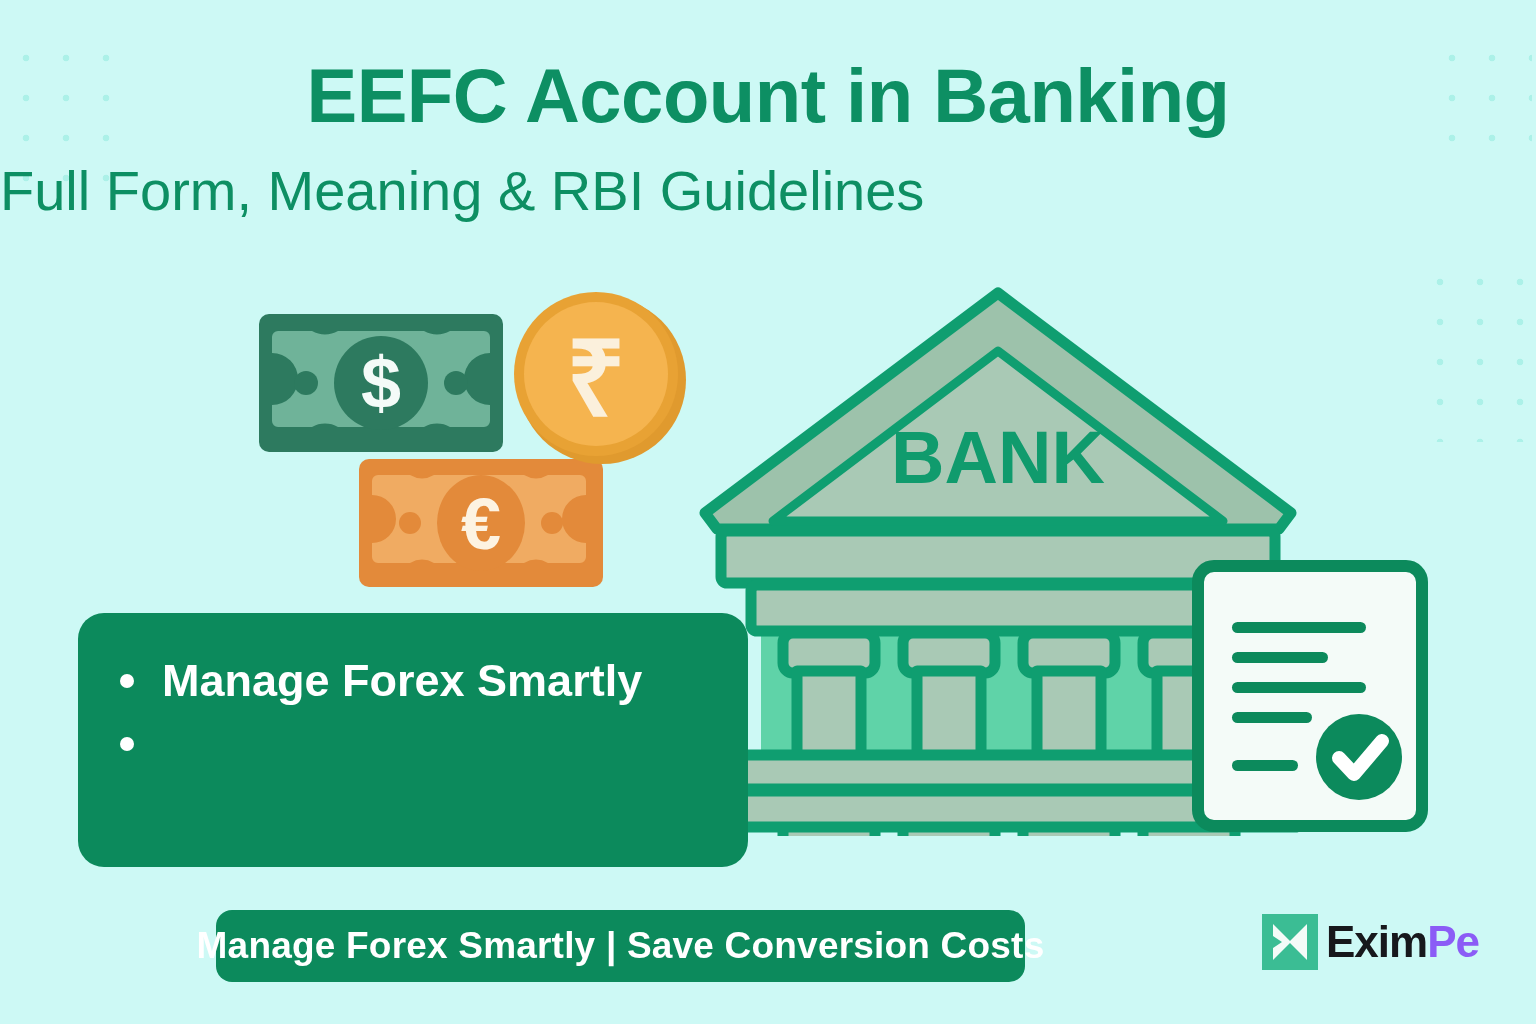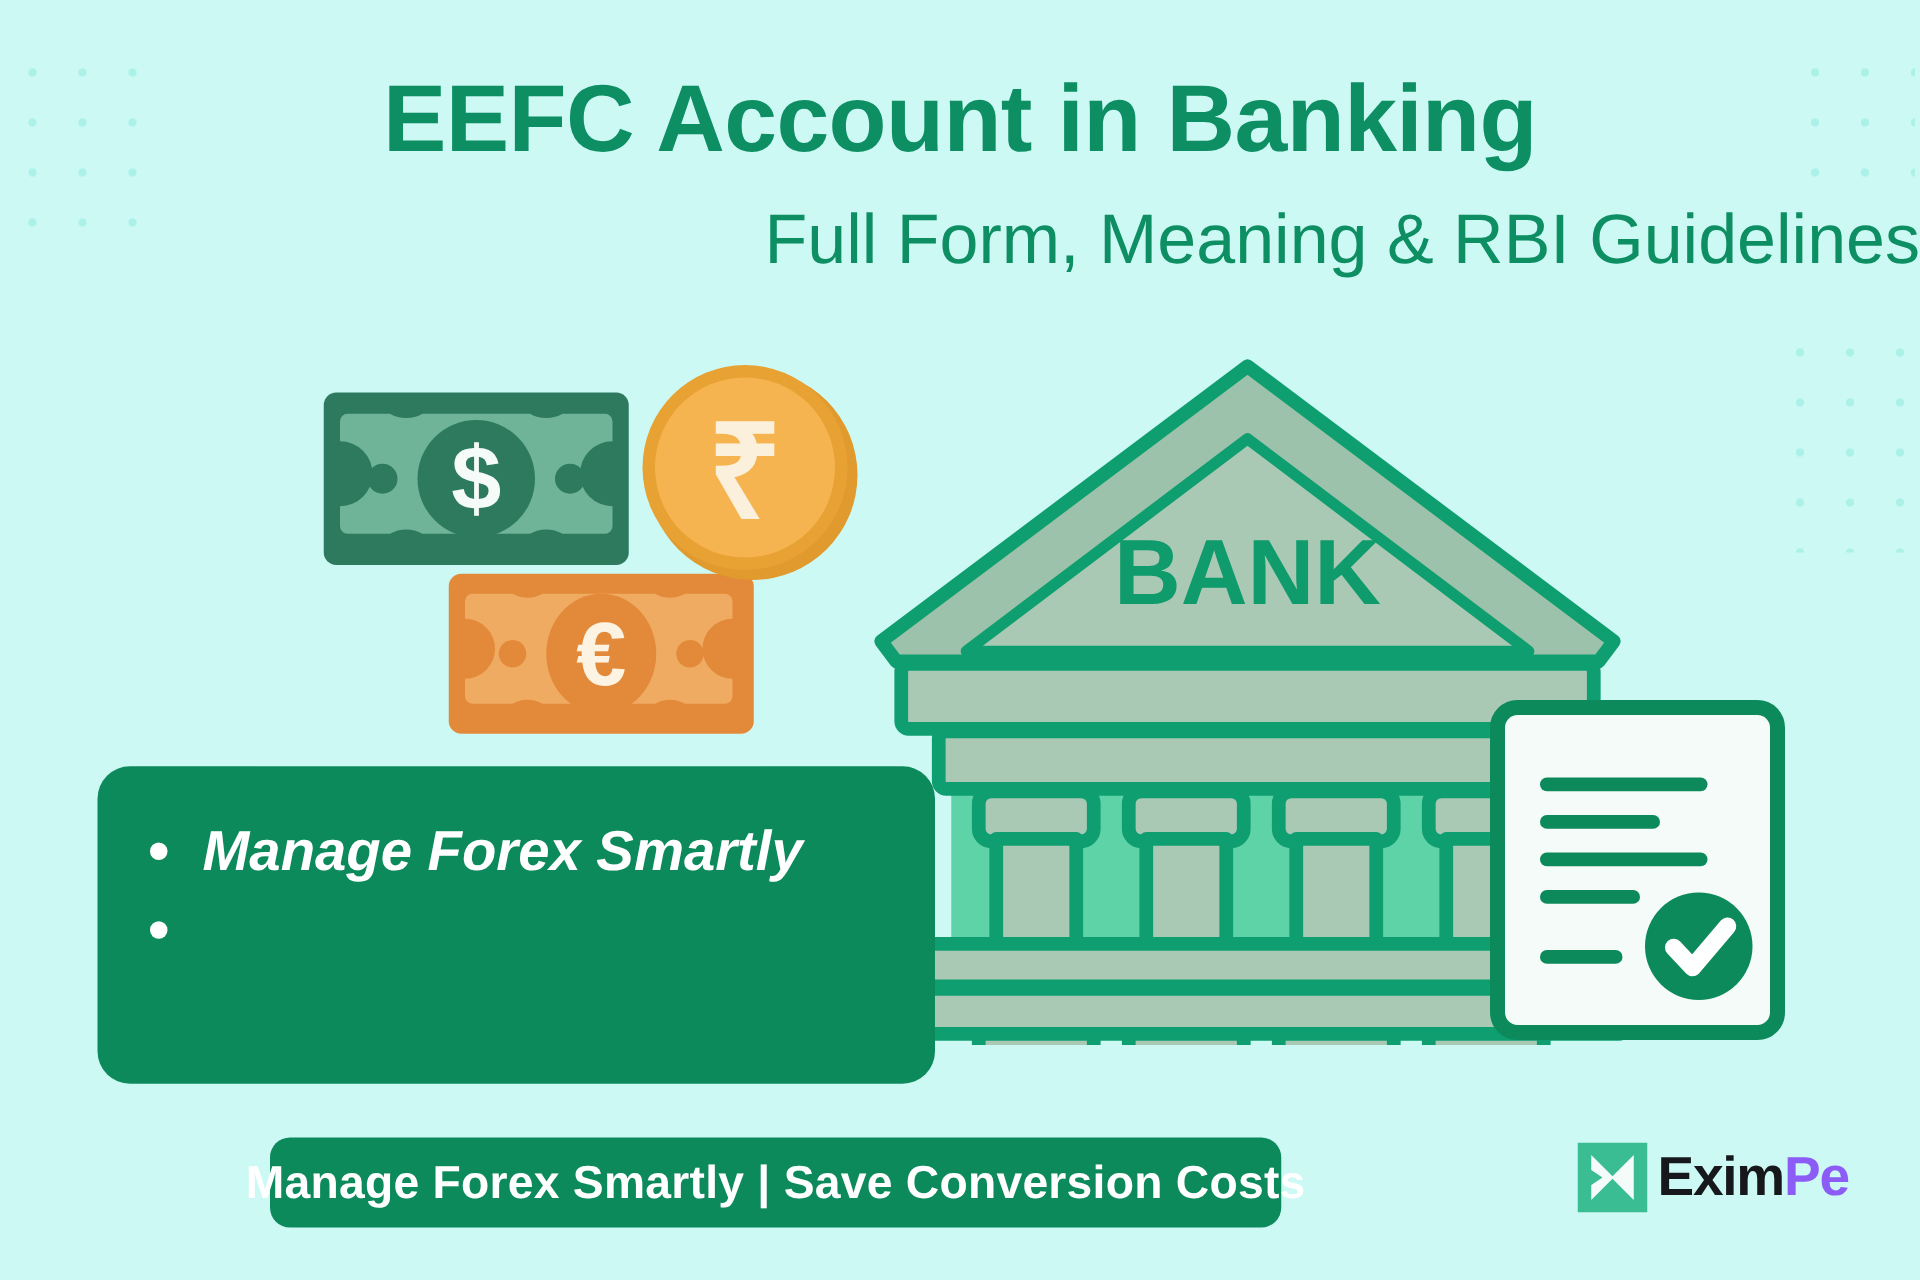--- a/index.html
+++ b/index.html
@@ -46,21 +46,21 @@
     font-size: 76px;
     font-weight: 700;
     letter-spacing: -0.5px;
     color: #0d8f63;
     line-height: 1.0;
   }
   #subtitle {
     position: absolute;
     left: 0; top: 163px;
     width: 1536px;
-    text-align: right;
+    text-align: left;
     font-size: 56px;
     font-weight: 400;
     color: #0d8f63;
     line-height: 1.0;
   }
 
   
   #currency-cluster {
     position: absolute;
     left: 250px; top: 288px;
@@ -94,21 +94,20 @@
     width: 670px; height: 254px;
     background: #0c8a5c;
     border-radius: 26px;
     padding: 36px 0 0 42px;
   }
   .bullet-row {
     display: flex;
     align-items: center;
     height: 63px;
     color: #ffffff;
-    font-style: italic;
   }
   .bullet-dot {
     width: 14px; height: 14px;
     border-radius: 50%;
     background: #ffffff;
     flex: 0 0 auto;
     margin-right: 28px;
   }
   .bullet-text {
     font-size: 45px;

